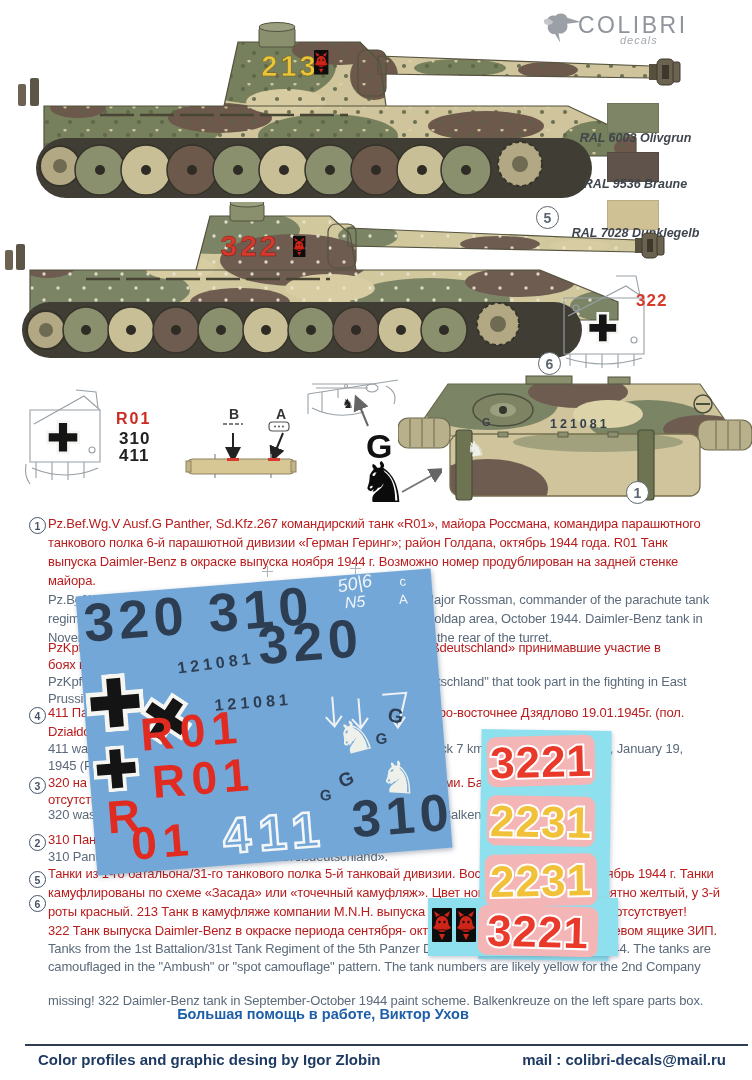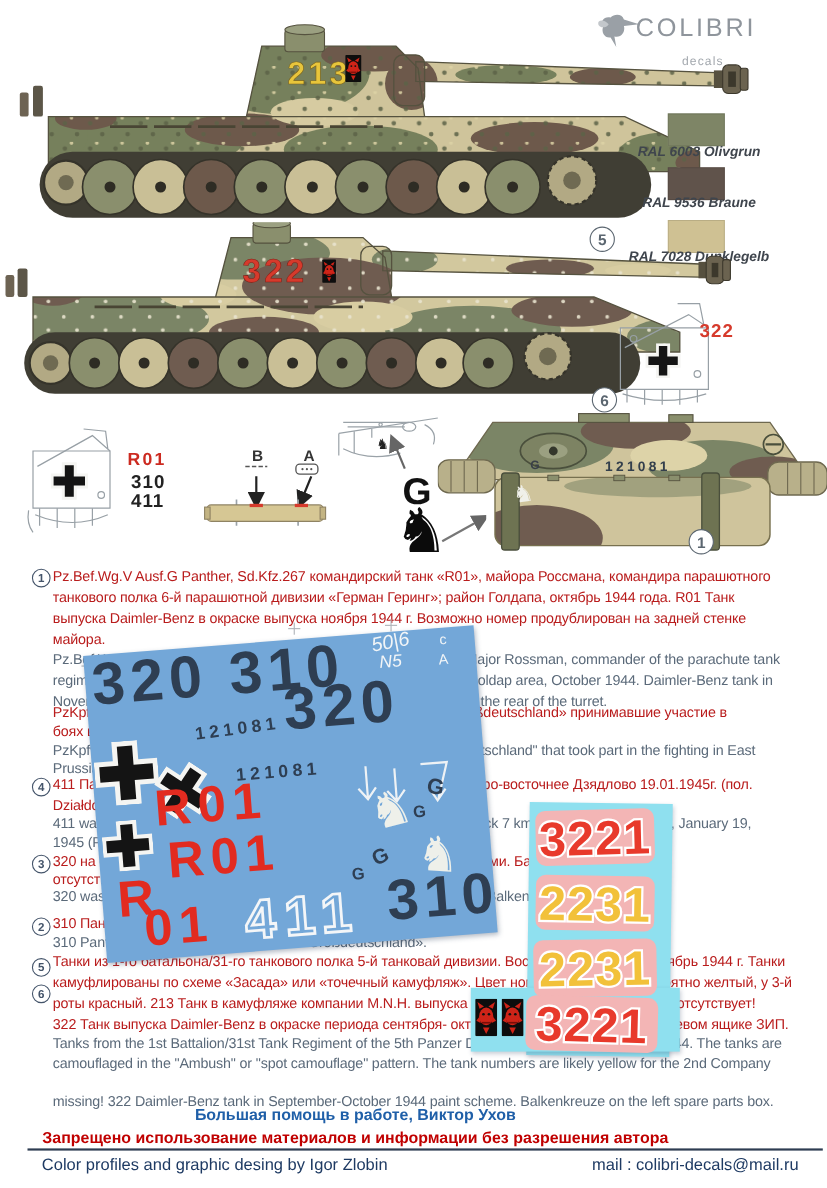--- a/index.html
+++ b/index.html
@@ -2,21 +2,21 @@
 <html><head>
 <meta charset="utf-8">
 <style>
   html,body{margin:0;padding:0;background:#e8e8e8;}
   .page{position:relative;width:752px;height:1080px;background:#ffffff;overflow:hidden;
         font-family:"Liberation Sans",sans-serif;}
   .abs{position:absolute;}
   
   .logo-brand{position:absolute;left:578px;top:12px;font-size:23px;font-weight:400;
               letter-spacing:2.5px;color:#8f959c;}
-  .logo-sub{position:absolute;left:620px;top:50px;font-size:11px;
+  .logo-sub{position:absolute;left:620px;top:34px;font-size:11px;font-style:italic;
             letter-spacing:1px;color:#a3a8ae;text-align:right;}
   
   .swatch{position:absolute;left:607px;width:52px;height:30px;box-shadow:0 0 0 1px rgba(0,0,0,.1) inset;}
   .swlabel{position:absolute;left:548px;width:175px;text-align:center;font-size:12.5px;
            font-style:italic;font-weight:700;color:#3f454d;}
   
   .pmark{position:absolute;width:15px;height:15px;border:1.4px solid #44546a;border-radius:50%;
          color:#44546a;font-size:10.5px;font-weight:700;display:flex;align-items:center;
          justify-content:center;z-index:2;background:#fff;}
   .pmark.big{width:21px;height:21px;border:1.7px solid #5b6670;color:#5b6670;font-size:14px;}
@@ -45,21 +45,21 @@
   
   .regmark{position:absolute;width:11px;height:11px;z-index:4;}
   .regmark i{position:absolute;background:#aeb3b8;}
   .regmark .h{left:0;top:5px;width:11px;height:1px;}
   .regmark .v{left:5px;top:0;width:1px;height:11px;}
   
   .credit{position:absolute;left:0;width:646px;text-align:center;font-size:14.5px;font-weight:700;}
   .credit-blue{color:#1f5fa8;}
   .credit-red{color:#c00000;}
   .footline{position:absolute;left:25px;top:1044px;width:723px;border-top:2px solid #2e3d52;}
-  .foot{position:absolute;top:1051px;font-size:15px;color:#1e3a63;}
+  .foot{position:absolute;top:1051px;font-size:15px;color:#1e3a63;font-weight:bold;}
   svg text{font-family:"Liberation Sans",sans-serif;}
   .chess{font-family:"DejaVu Sans",sans-serif;}
 </style>
 </head>
 <body>
 
 <div class="page">
 
   <svg width="0" height="0" style="position:absolute" aria-hidden="true">
     <defs>
@@ -498,18 +498,17 @@
       </svg>
   </div>
   <svg class="demonbox" style="left:432px;top:908px" width="20" height="34" viewBox="0 0 20 34">
       <use href="#demon"></use>
     </svg>
   <svg class="demonbox" style="left:456px;top:908px" width="20" height="34" viewBox="0 0 20 34">
       <use href="#demon"></use>
     </svg>
 
   <div class="credit credit-blue" style="top:1006px">Большая помощь в работе, Виктор Ухов</div>
-  <div class="credit credit-red" style="top:1027px">Запрещено использование материалов и информации без разрешения автора</div>
   <div class="footline"></div>
   <div class="foot" style="left:38px">Color profiles and graphic desing by Igor Zlobin</div>
   <div class="foot" style="right:26px">mail :  colibri-decals@mail.ru</div>
 
 </div>
 
 </body></html>

